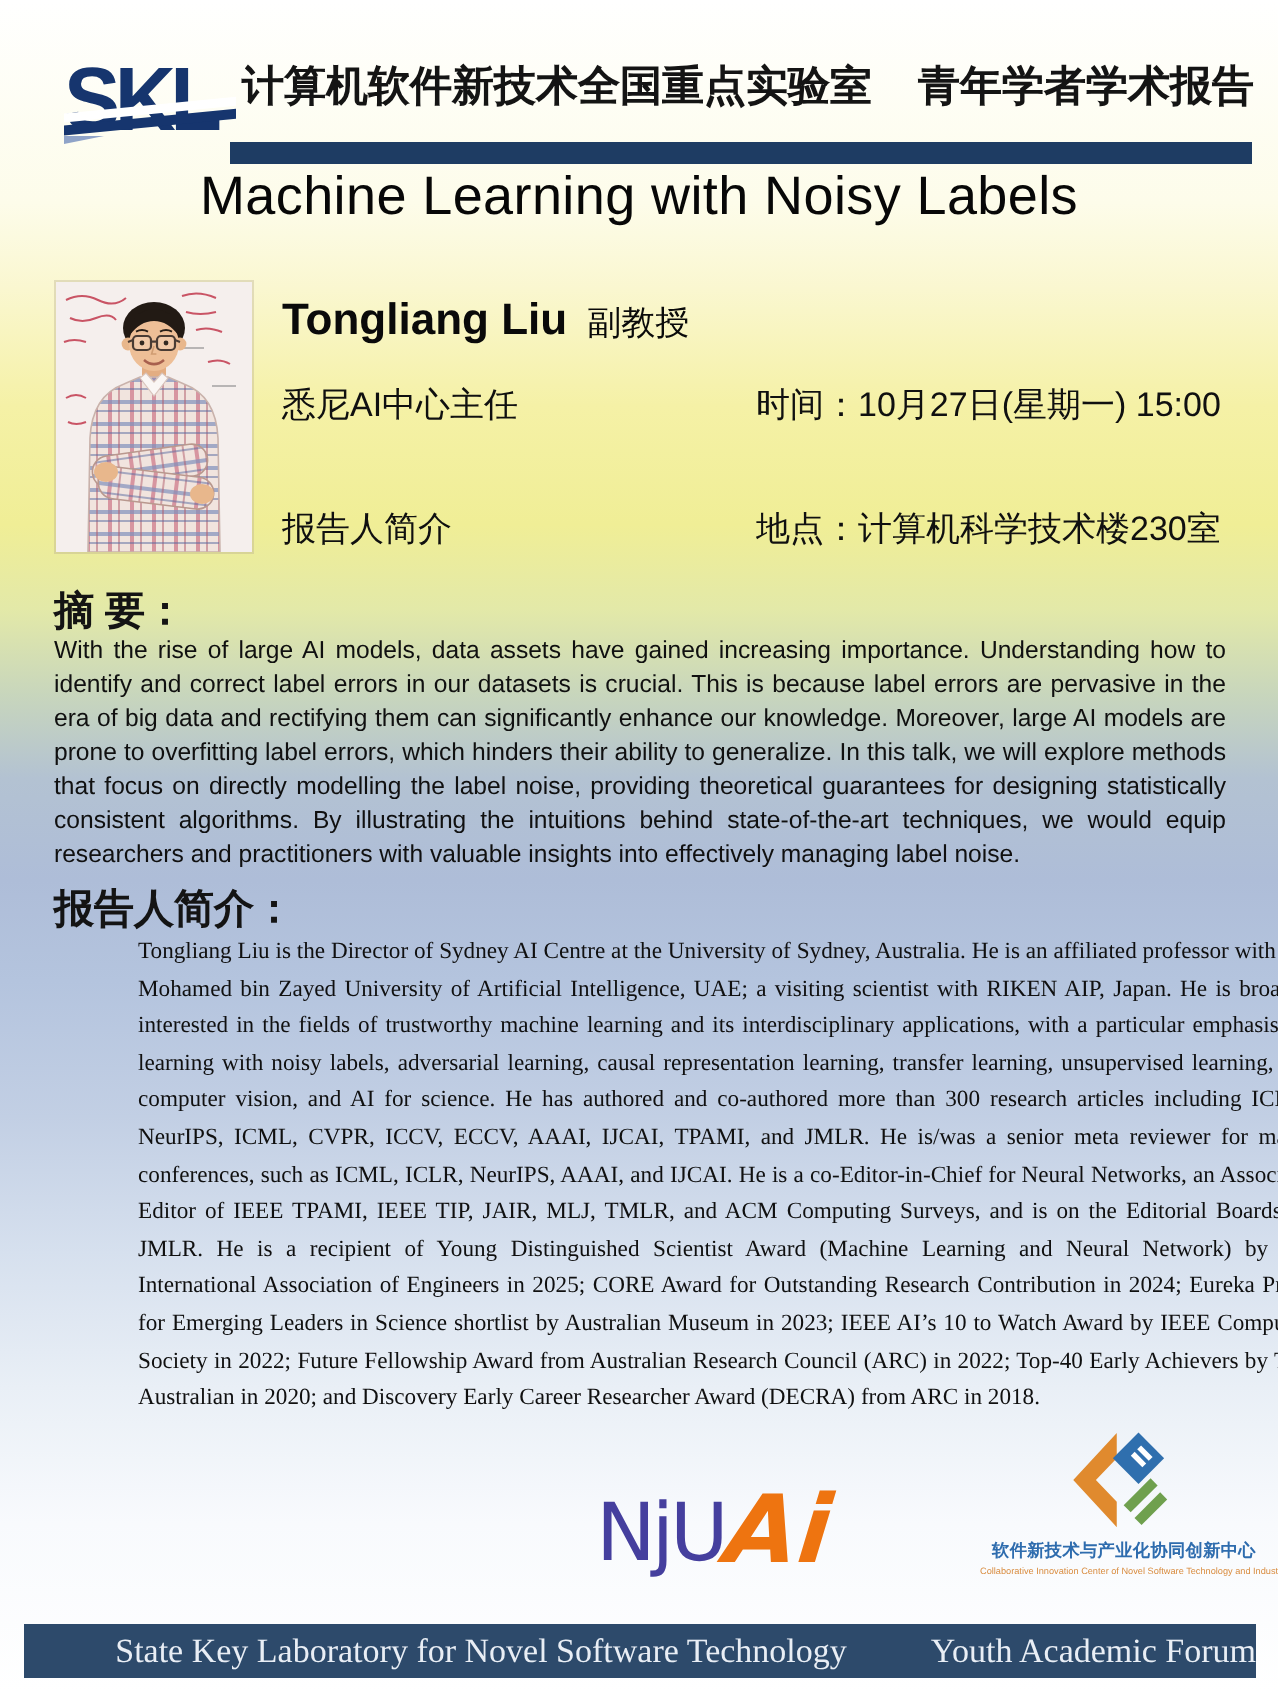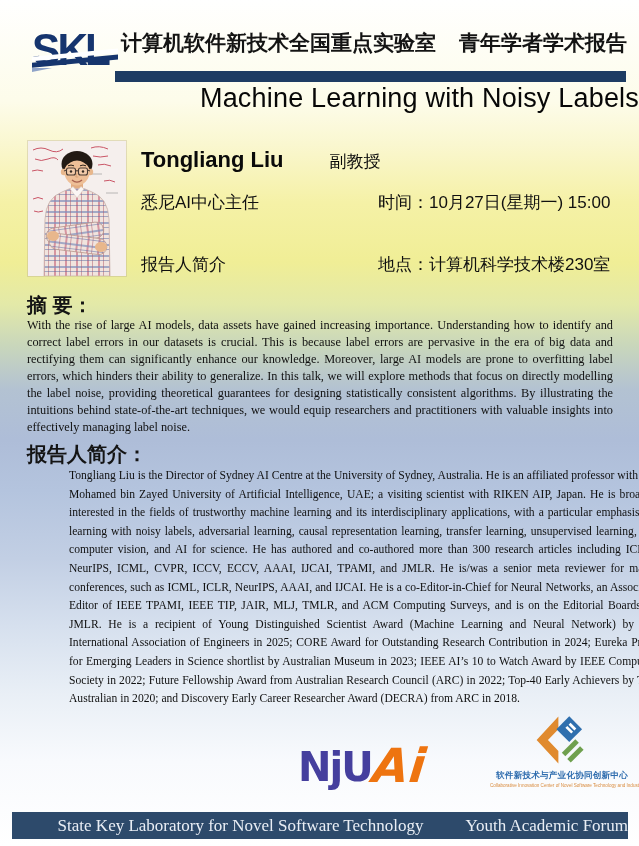--- a/index.html
+++ b/index.html
@@ -13,49 +13,49 @@
   }
   
   .skl-logo{ position:absolute; left:32px; top:26px; width:86px; height:48px; }
   .hdr-title{
     position:absolute; left:121px; top:29px; width:506px;
     display:flex; justify-content:space-between;
     font-weight:700; font-size:21px; color:#141414; white-space:nowrap;
   }
   .hdr-bar{ position:absolute; left:115px; top:71px; width:511px; height:11px; background:#1e3c63; }
   .talk-title{
-    position:absolute; left:0; top:83px; width:639px; text-align:right;
+    position:absolute; left:0; top:83px; width:639px; text-align:center;
     font-size:27px; font-weight:400; color:#070707; letter-spacing:.2px;
   }
   
   .photo{ position:absolute; left:28px; top:141px; width:98px; height:135px; box-shadow:0 0 0 1px rgba(180,170,140,.35); }
   .name-line{ position:absolute; left:141px; top:147px; display:flex; align-items:baseline; gap:10px; color:#0a0a0a; }
   .name-en{ font-size:22px; font-weight:700;text-align:right; }
-  .name-cn{ font-size:17px; font-weight:400;margin-left:36px; }
+  .name-cn{ font-size:17px; font-weight:400; }
   .info-row{ position:absolute; left:0; width:639px; font-size:17px; color:#101010; }
   .info-row .cell-l{ position:absolute; left:141px; white-space:nowrap; }
   .info-row .cell-r{ position:absolute; left:378px; white-space:nowrap; }
   .row1{ top:191px; } .row2{ top:253px; }
   
   .sec-heading{ position:absolute; left:27px; font-size:20px; font-weight:600; color:#141414; }
   .abstract-heading{ top:292px; }
   .abstract-body{
     position:absolute; left:27px; top:317px; width:586px;
-    font-family:Liberation Serif, serif; font-size:12.3px; line-height:17px;
+    font-family:Liberation Sans, sans-serif; font-size:12.3px; line-height:17px;
     text-align:justify; color:#101010;
   }
   .bio-heading{ top:441px; }
   .bio-body{
     position:absolute; left:27px; top:467px; width:586px;
     font-family:Liberation Serif, serif; font-size:11.6px; line-height:18.6px;
     text-align:justify; color:#101010;margin-left:42px;
   }
   
   .nju-logo{ position:absolute; left:298px; top:744px; display:flex; align-items:flex-end; }
-  .nju-n{ font-size:40px; font-weight:700; color:#453f9e; letter-spacing:-2px; line-height:1; font-family:"DejaVu Sans", sans-serif; }
+  .nju-n{ font-size:40px; font-weight:400; color:#453f9e; letter-spacing:-2px; line-height:1; font-family:"DejaVu Sans", sans-serif; }
   .nju-ai{ font-size:47px; font-weight:900; font-style:italic; color:#ee7410; line-height:.92; margin-left:1px; transform:skewX(-6deg); font-family:"DejaVu Sans", sans-serif; }
   .center-logo{ position:absolute; left:490px; top:714px; width:144px; text-align:center; }
   .center-logo svg{ display:block; margin:0 auto 4px auto; }
   .center-cn{ font-size:8.6px; font-weight:700; color:#2e6cae; white-space:nowrap; letter-spacing:.2px; }
   .center-en{ font-size:4.6px; color:#d98c3f; white-space:nowrap; margin-top:1px; }
   
   .footer-bar{
     position:absolute; left:12px; top:812px; width:616px; height:27px;
     background:#2d4a6b; color:#e9eef5; font-family:"Liberation Serif", serif;
     font-size:17px; display:flex; align-items:center; justify-content:flex-end; gap:42px;

